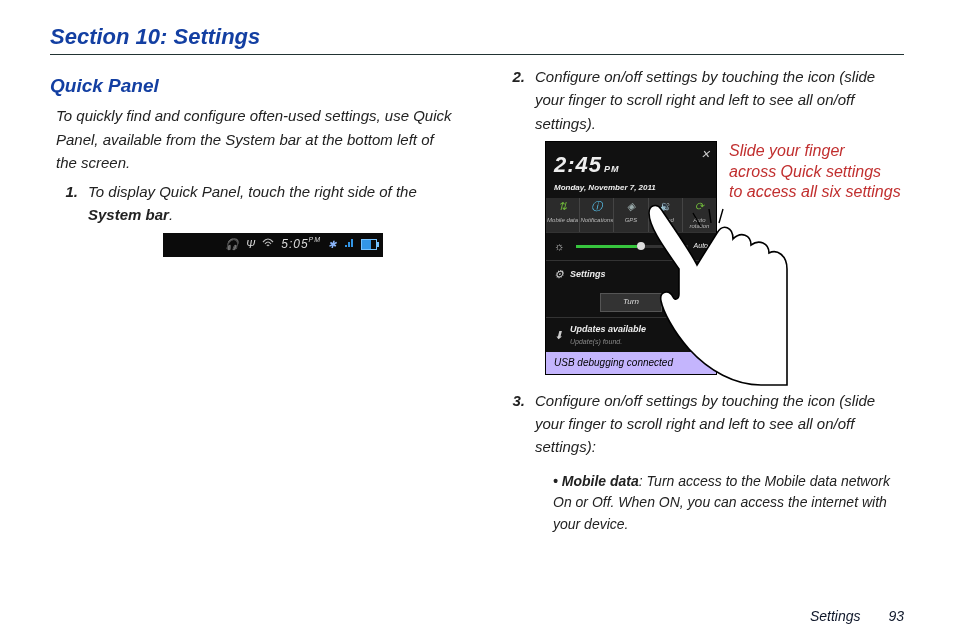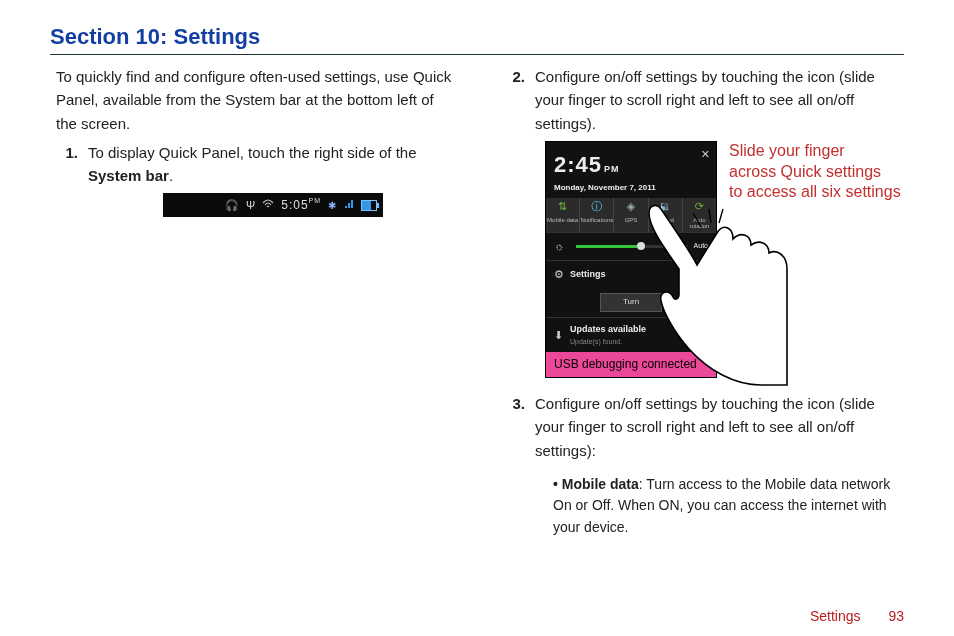--- a/index.html
+++ b/index.html
@@ -1,31 +1,31 @@
 <!DOCTYPE html>
 <html><head>
 <meta charset="utf-8">
 <style>
   html,body{margin:0;padding:0;background:#fff;font-family:Arial,Helvetica,sans-serif;color:#222;}
-  .page{width:954px;height:636px;box-sizing:border-box;padding:24px 50px 12px 50px;position:relative;}
+  .page{width:954px;height:636px;box-sizing:border-box;padding:24px 50px 12px 50px;position:relative;font-style:italic;}
   .section-title{color:#133fa2;font-weight:bold;font-size:22px;border-bottom:1px solid #233;padding-bottom:4px;margin:0 0 10px 0;}
   .columns{display:flex;gap:40px;}
   .col{flex:1;min-width:0;}
   .subhead{color:#133fa2;font-weight:bold;font-size:19px;margin:6px 0 4px 0;}
   .body{font-size:15px;line-height:1.55;}
   .intro{margin:0 0 6px 6px;}
   ol.steps{list-style:none;margin:0;padding:0;}
   ol.steps > li{display:flex;margin:0 0 8px 0;}
   .num{width:28px;flex:none;font-weight:bold;text-align:right;padding-right:10px;}
   .txt{flex:1;}
   .bold{font-weight:bold;}
   .bullet{padding-left:18px;}
   .bullet .dot{font-weight:bold;}
   .annot{color:#c12f2f;font-size:16px;line-height:1.3;}
-  .footer{position:absolute;right:50px;bottom:12px;font-size:14px;color:#b91c1c;}
+  .footer{position:absolute;right:50px;bottom:12px;font-size:14px;color:#0f172a;}
   .footer .pg{display:inline-block;margin-left:24px;}
   
   .fig1{width:220px;height:24px;background:#0b0b0b;margin:6px auto 0 auto;display:flex;align-items:center;justify-content:flex-end;gap:7px;padding:0 6px;box-sizing:border-box;color:#ddd;font-size:11px;}
   .fig1 .glyph{display:inline-block;}
   .fig1 .time{font-size:12px;letter-spacing:1px;}
   .fig1 .pm{font-size:7px;vertical-align:top;}
   .fig1 .batt{display:inline-block;width:14px;height:9px;border:1px solid #77c3ff;position:relative;}
   .fig1 .batt:after{content:"";position:absolute;right:-3px;top:2px;width:2px;height:5px;background:#77c3ff;}
   .fig1 .batt i{display:block;height:100%;width:70%;background:#3396e6;}
   
@@ -45,35 +45,36 @@
   .tg .ic.grey{color:#9aa;}
   .tg .lbl{display:block;font-size:6px;color:#bbb;margin-top:2px;line-height:1;}
   .ph-row{display:flex;align-items:center;padding:5px 8px;border-top:1px solid #333;}
   .ph-row .ric{width:16px;flex:none;font-size:11px;color:#ccc;}
   .ph-row .rlabel{flex:1;font-size:9px;font-weight:bold;}
   .ph-row .sub{display:block;font-size:7px;color:#888;font-weight:normal;}
   .slider{flex:1;height:3px;background:#333;position:relative;margin:0 6px;}
   .slider i{position:absolute;left:0;top:0;height:100%;width:55%;background:#37c53e;}
   .slider b{position:absolute;left:55%;top:-3px;width:8px;height:8px;border-radius:4px;background:#ddd;}
   .clearbtn{display:block;margin:5px auto;width:60px;text-align:center;background:#333;color:#ddd;font-size:8px;padding:2px 0;border:1px solid #555;}
-  .ph-bottom{background:#ec4899;color:#000;font-size:12px;padding:3px 8px;}
+  .ph-bottom{background:#c4b5fd;color:#000;font-size:10px;padding:3px 8px;}
   
   .handwrap{position:relative;width:0;}
   .hand{position:absolute;left:-84px;top:58px;pointer-events:none;}
 </style>
 </head>
 <body>
 
 <div class="page">
 
   <h1 class="section-title">Section 10: Settings</h1>
 
   <div class="columns">
 
     <div class="col body">
+      <div class="subhead">Quick Panel</div>
       <p class="intro">To quickly find and configure often-used settings, use Quick Panel, available from the System bar at the bottom left of the screen.</p>
 
       <ol class="steps">
         <li>
           <div class="num">1.</div>
           <div class="txt">
             <span>To display Quick Panel, touch the right side of the </span><span class="bold">System bar</span><span>.</span>
             
             <div class="fig1">
               <span class="glyph">🎧</span>

